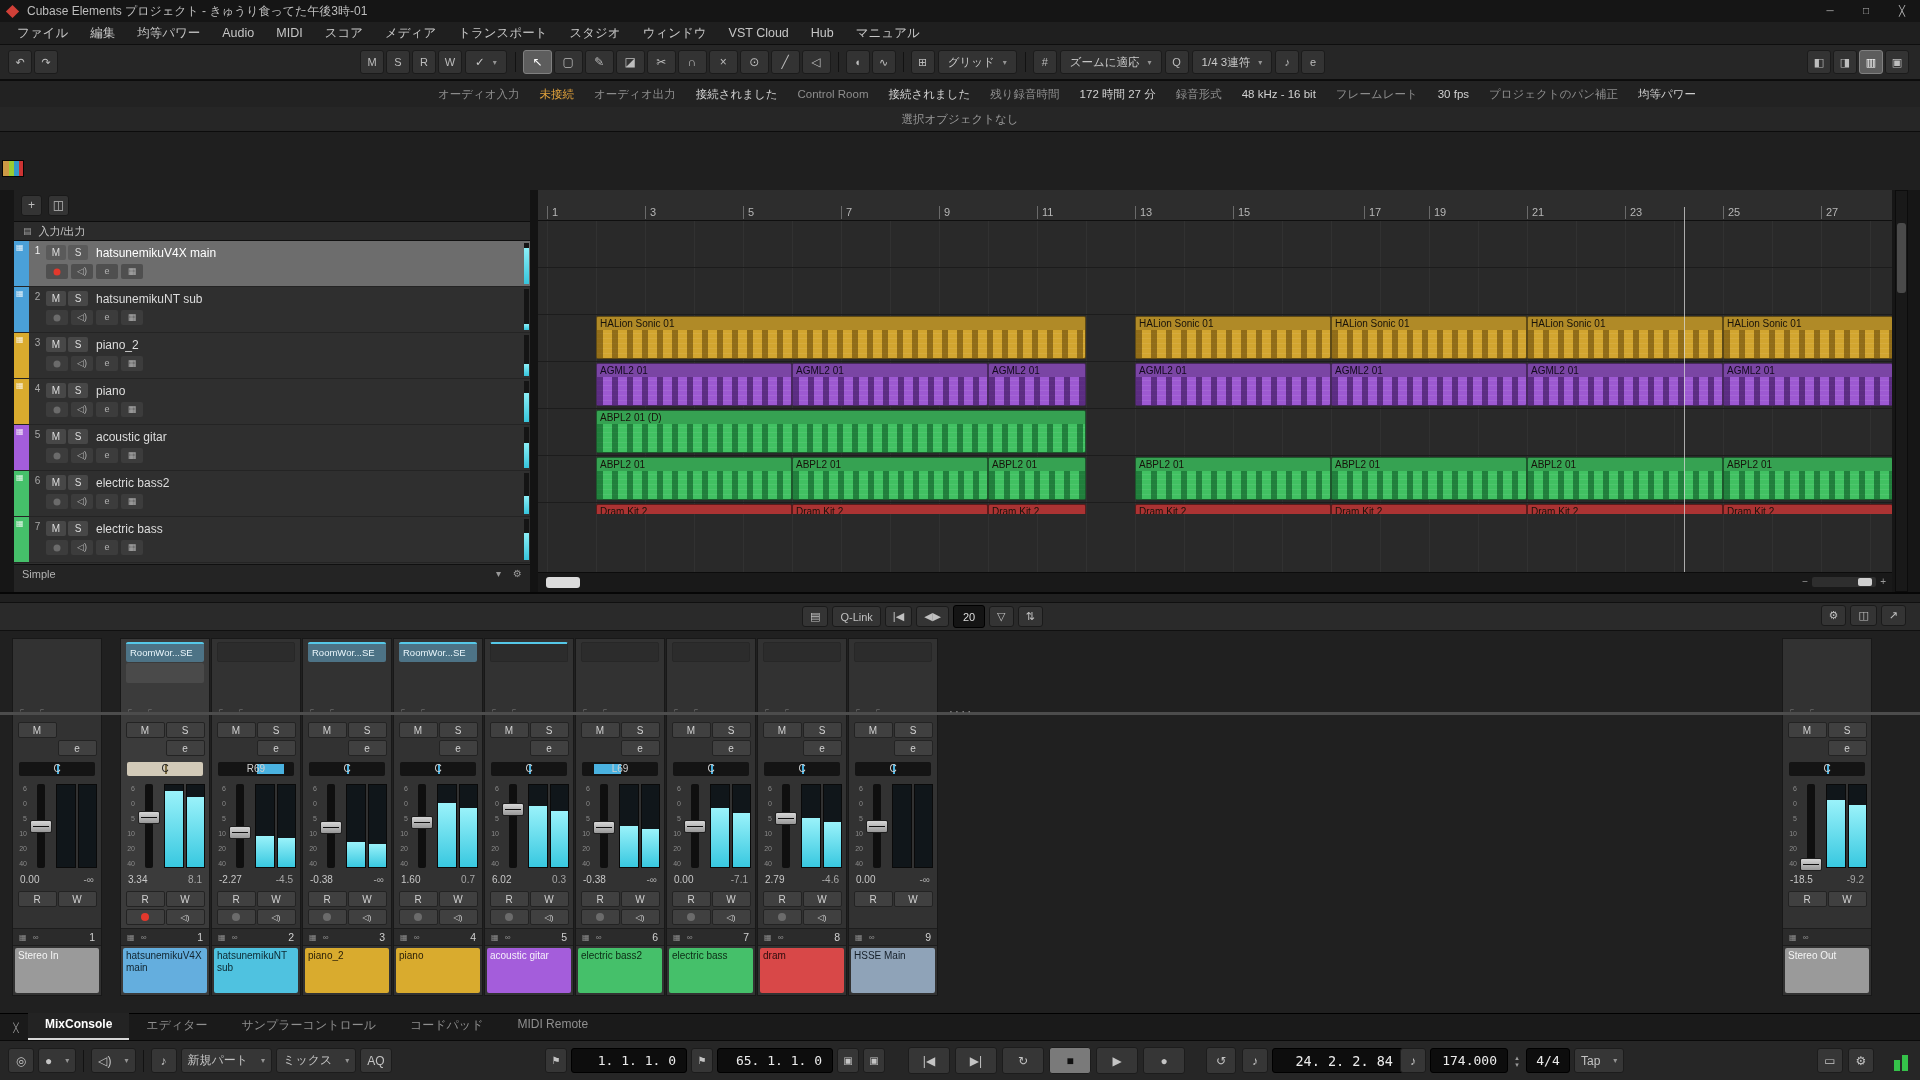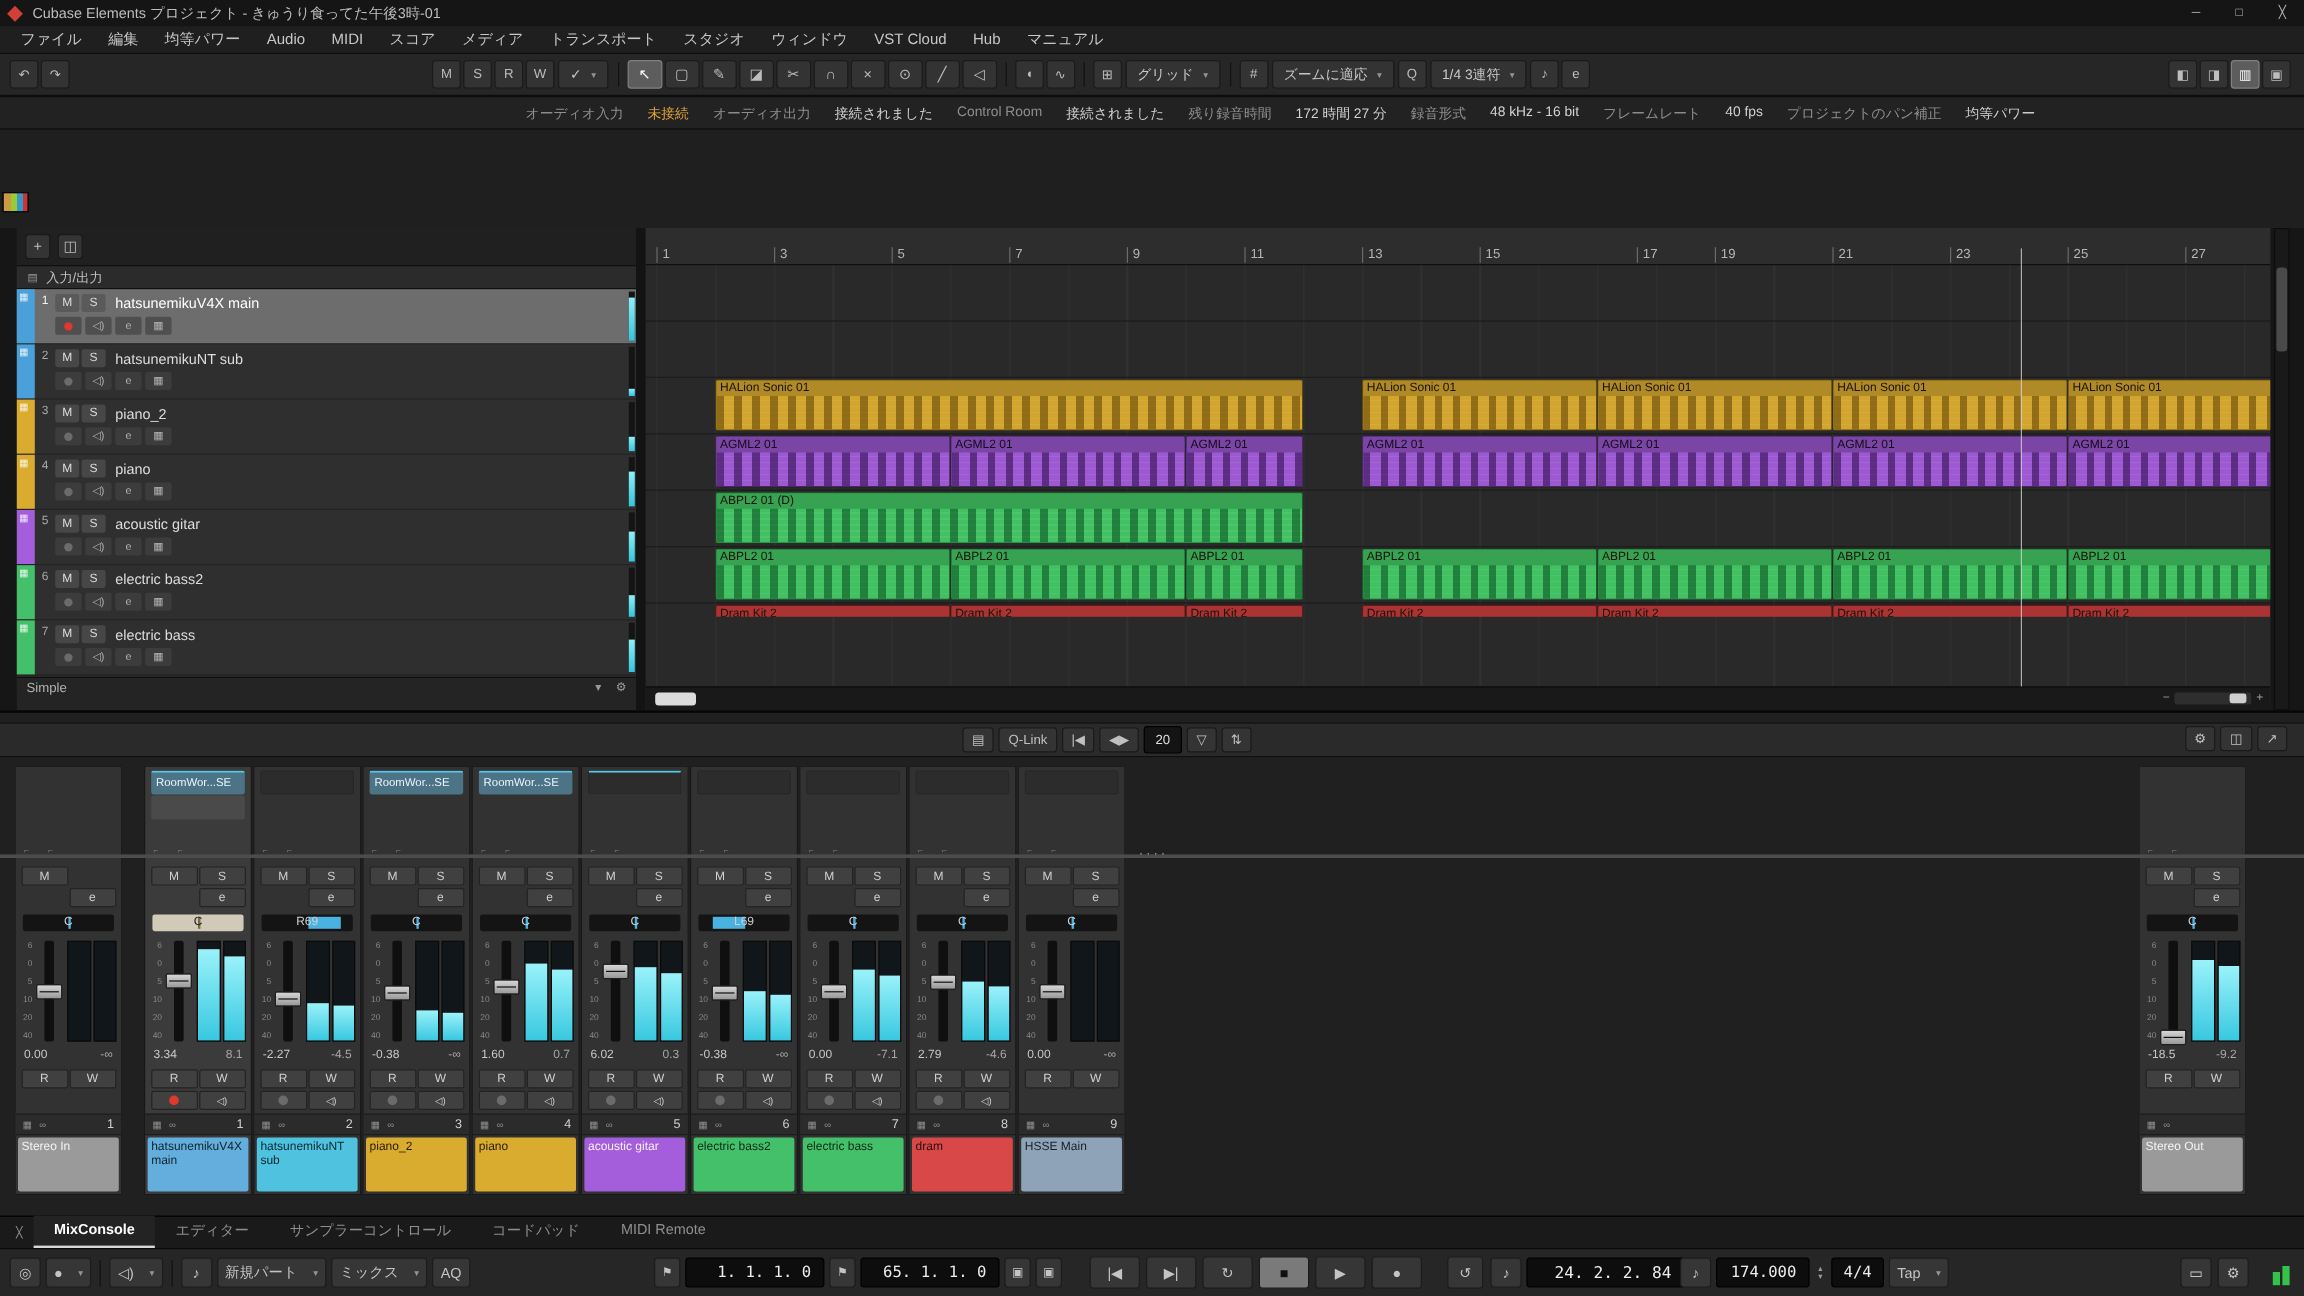--- a/index.html
+++ b/index.html
@@ -304,25 +304,28 @@
       <span class="st-item warn">未接続</span>
       <span class="st-item key">オーディオ出力</span>
       <span class="st-item val">接続されました</span>
       <span class="st-item key">Control Room</span>
       <span class="st-item val">接続されました</span>
       <span class="st-item key">残り録音時間</span>
       <span class="st-item val">172 時間 27 分</span>
       <span class="st-item key">録音形式</span>
       <span class="st-item val">48 kHz - 16 bit</span>
       <span class="st-item key">フレームレート</span>
-      <span class="st-item val">40 fps</span>
+      <span class="st-item val">30 fps</span>
       <span class="st-item key">プロジェクトのパン補正</span>
       <span class="st-item val">均等パワー</span>
     </div>
 
+  <div class="infoline">
+    <span>選択オブジェクトなし</span>
+  </div>
 
   <span class="proj-icon"></span>
 
   <div class="project">
     <div class="tracklist">
       <div class="tl-header">
         <span class="tlh-icon">+</span>
         <span class="tlh-icon">◫</span>
       </div>
       <div class="io-row">

